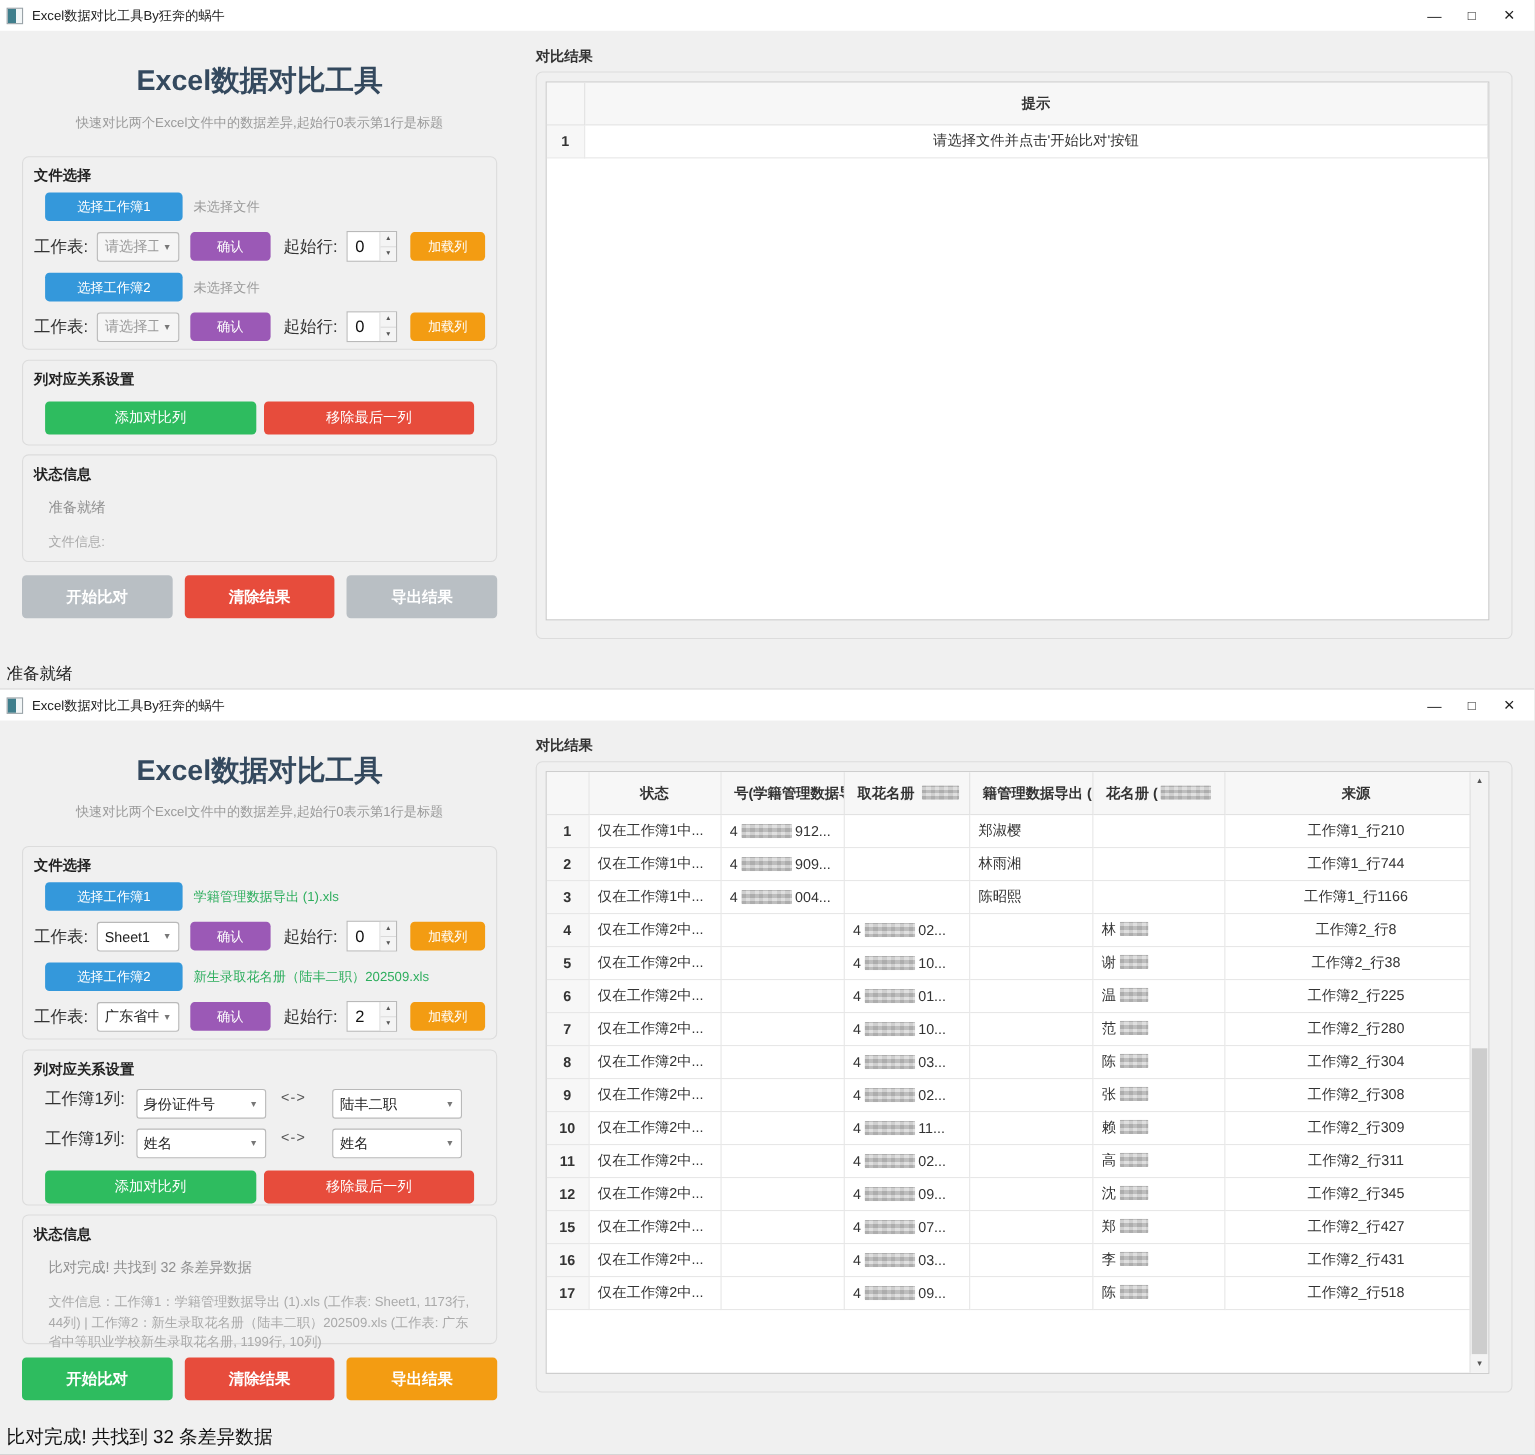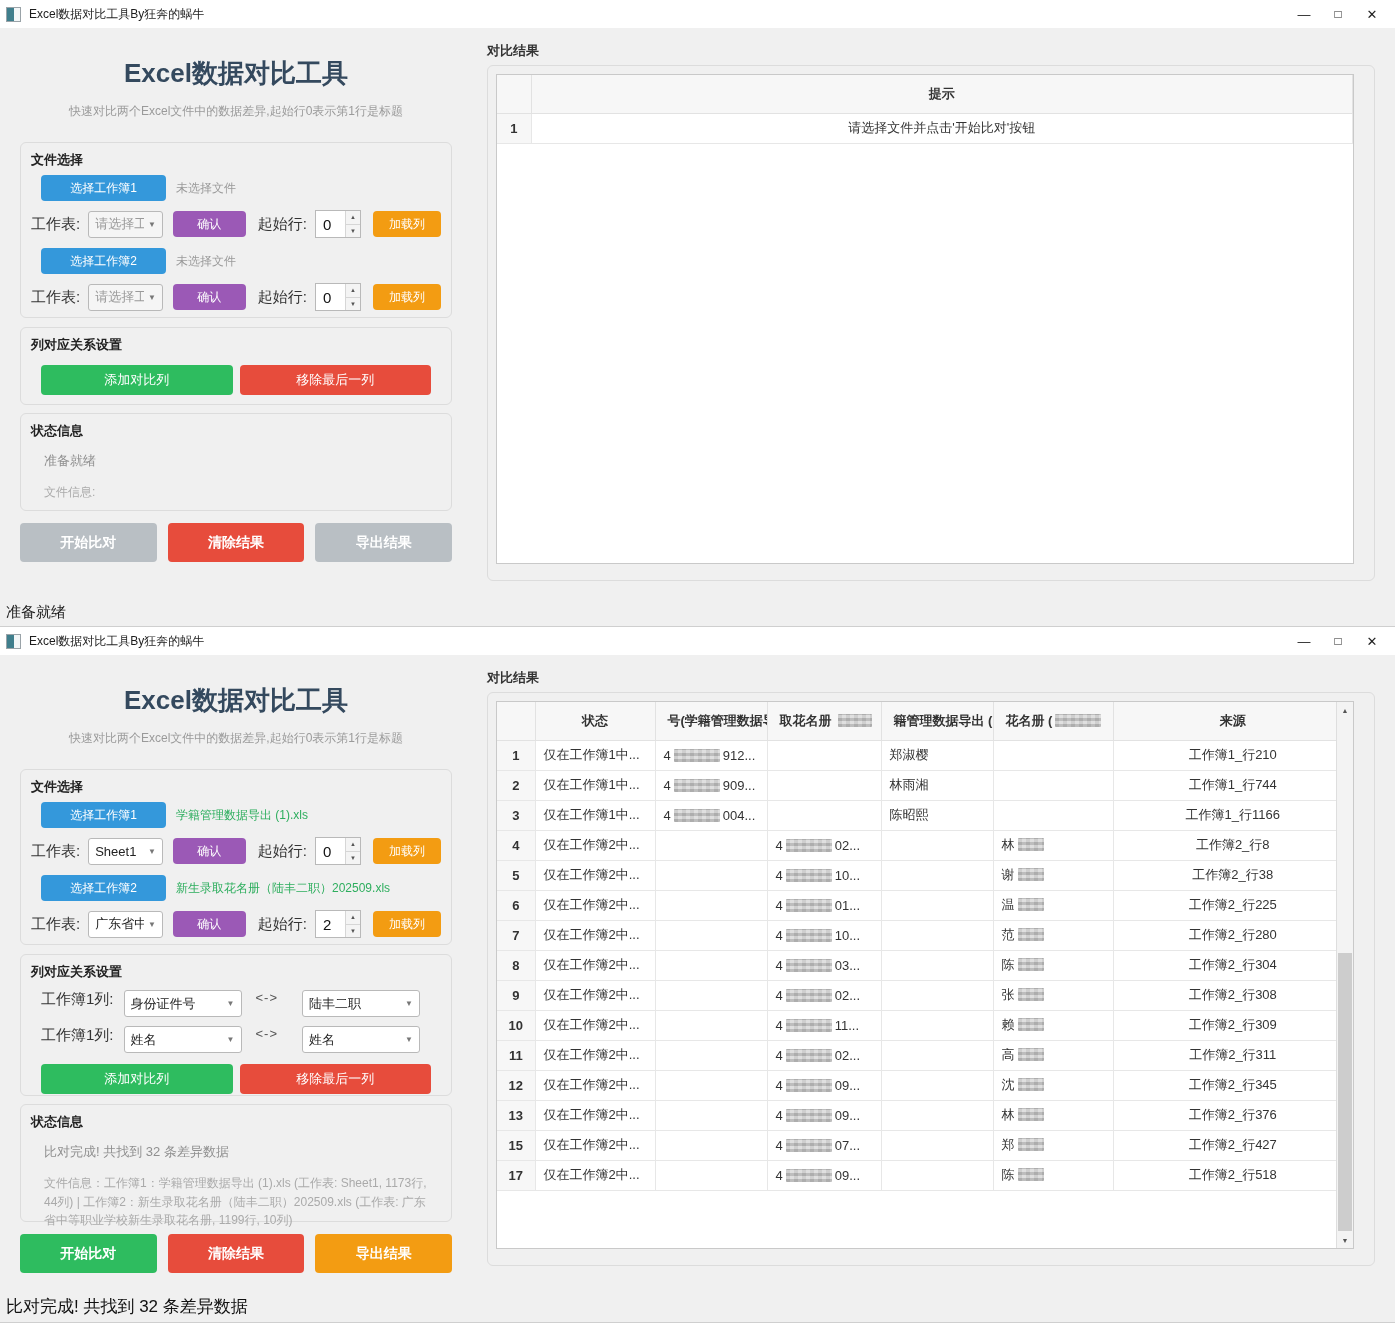--- a/index.html
+++ b/index.html
@@ -472,36 +472,36 @@
                   <tr>
                     <td class="rownum">12</td>
                     <td class="c-left">仅在工作簿2中...</td>
                     <td class="c-left"></td>
                     <td class="c-left">4<span class="mosaic mz-id"></span>09...</td>
                     <td class="c-left"></td>
                     <td class="c-left">沈<span class="mosaic mz-name"></span></td>
                     <td class="c-center">工作簿2_行345</td>
                   </tr>
                   <tr>
-                    <td class="rownum">13</td>
-                    <td class="c-left">仅在工作簿2中...</td>
-                    <td class="c-left"></td>
-                    <td class="c-left">4<span class="mosaic mz-id"></span>09...</td>
-                    <td class="c-left"></td>
-                    <td class="c-left">林<span class="mosaic mz-name"></span></td>
-                    <td class="c-center">工作簿2_行376</td>
-                  </tr>
-                  <tr>
                     <td class="rownum">15</td>
                     <td class="c-left">仅在工作簿2中...</td>
                     <td class="c-left"></td>
                     <td class="c-left">4<span class="mosaic mz-id"></span>07...</td>
                     <td class="c-left"></td>
                     <td class="c-left">郑<span class="mosaic mz-name"></span></td>
                     <td class="c-center">工作簿2_行427</td>
+                  </tr>
+                  <tr>
+                    <td class="rownum">16</td>
+                    <td class="c-left">仅在工作簿2中...</td>
+                    <td class="c-left"></td>
+                    <td class="c-left">4<span class="mosaic mz-id"></span>03...</td>
+                    <td class="c-left"></td>
+                    <td class="c-left">李<span class="mosaic mz-name"></span></td>
+                    <td class="c-center">工作簿2_行431</td>
                   </tr>
                   <tr>
                     <td class="rownum">17</td>
                     <td class="c-left">仅在工作簿2中...</td>
                     <td class="c-left"></td>
                     <td class="c-left">4<span class="mosaic mz-id"></span>09...</td>
                     <td class="c-left"></td>
                     <td class="c-left">陈<span class="mosaic mz-name"></span></td>
                     <td class="c-center">工作簿2_行518</td>
                   </tr>

